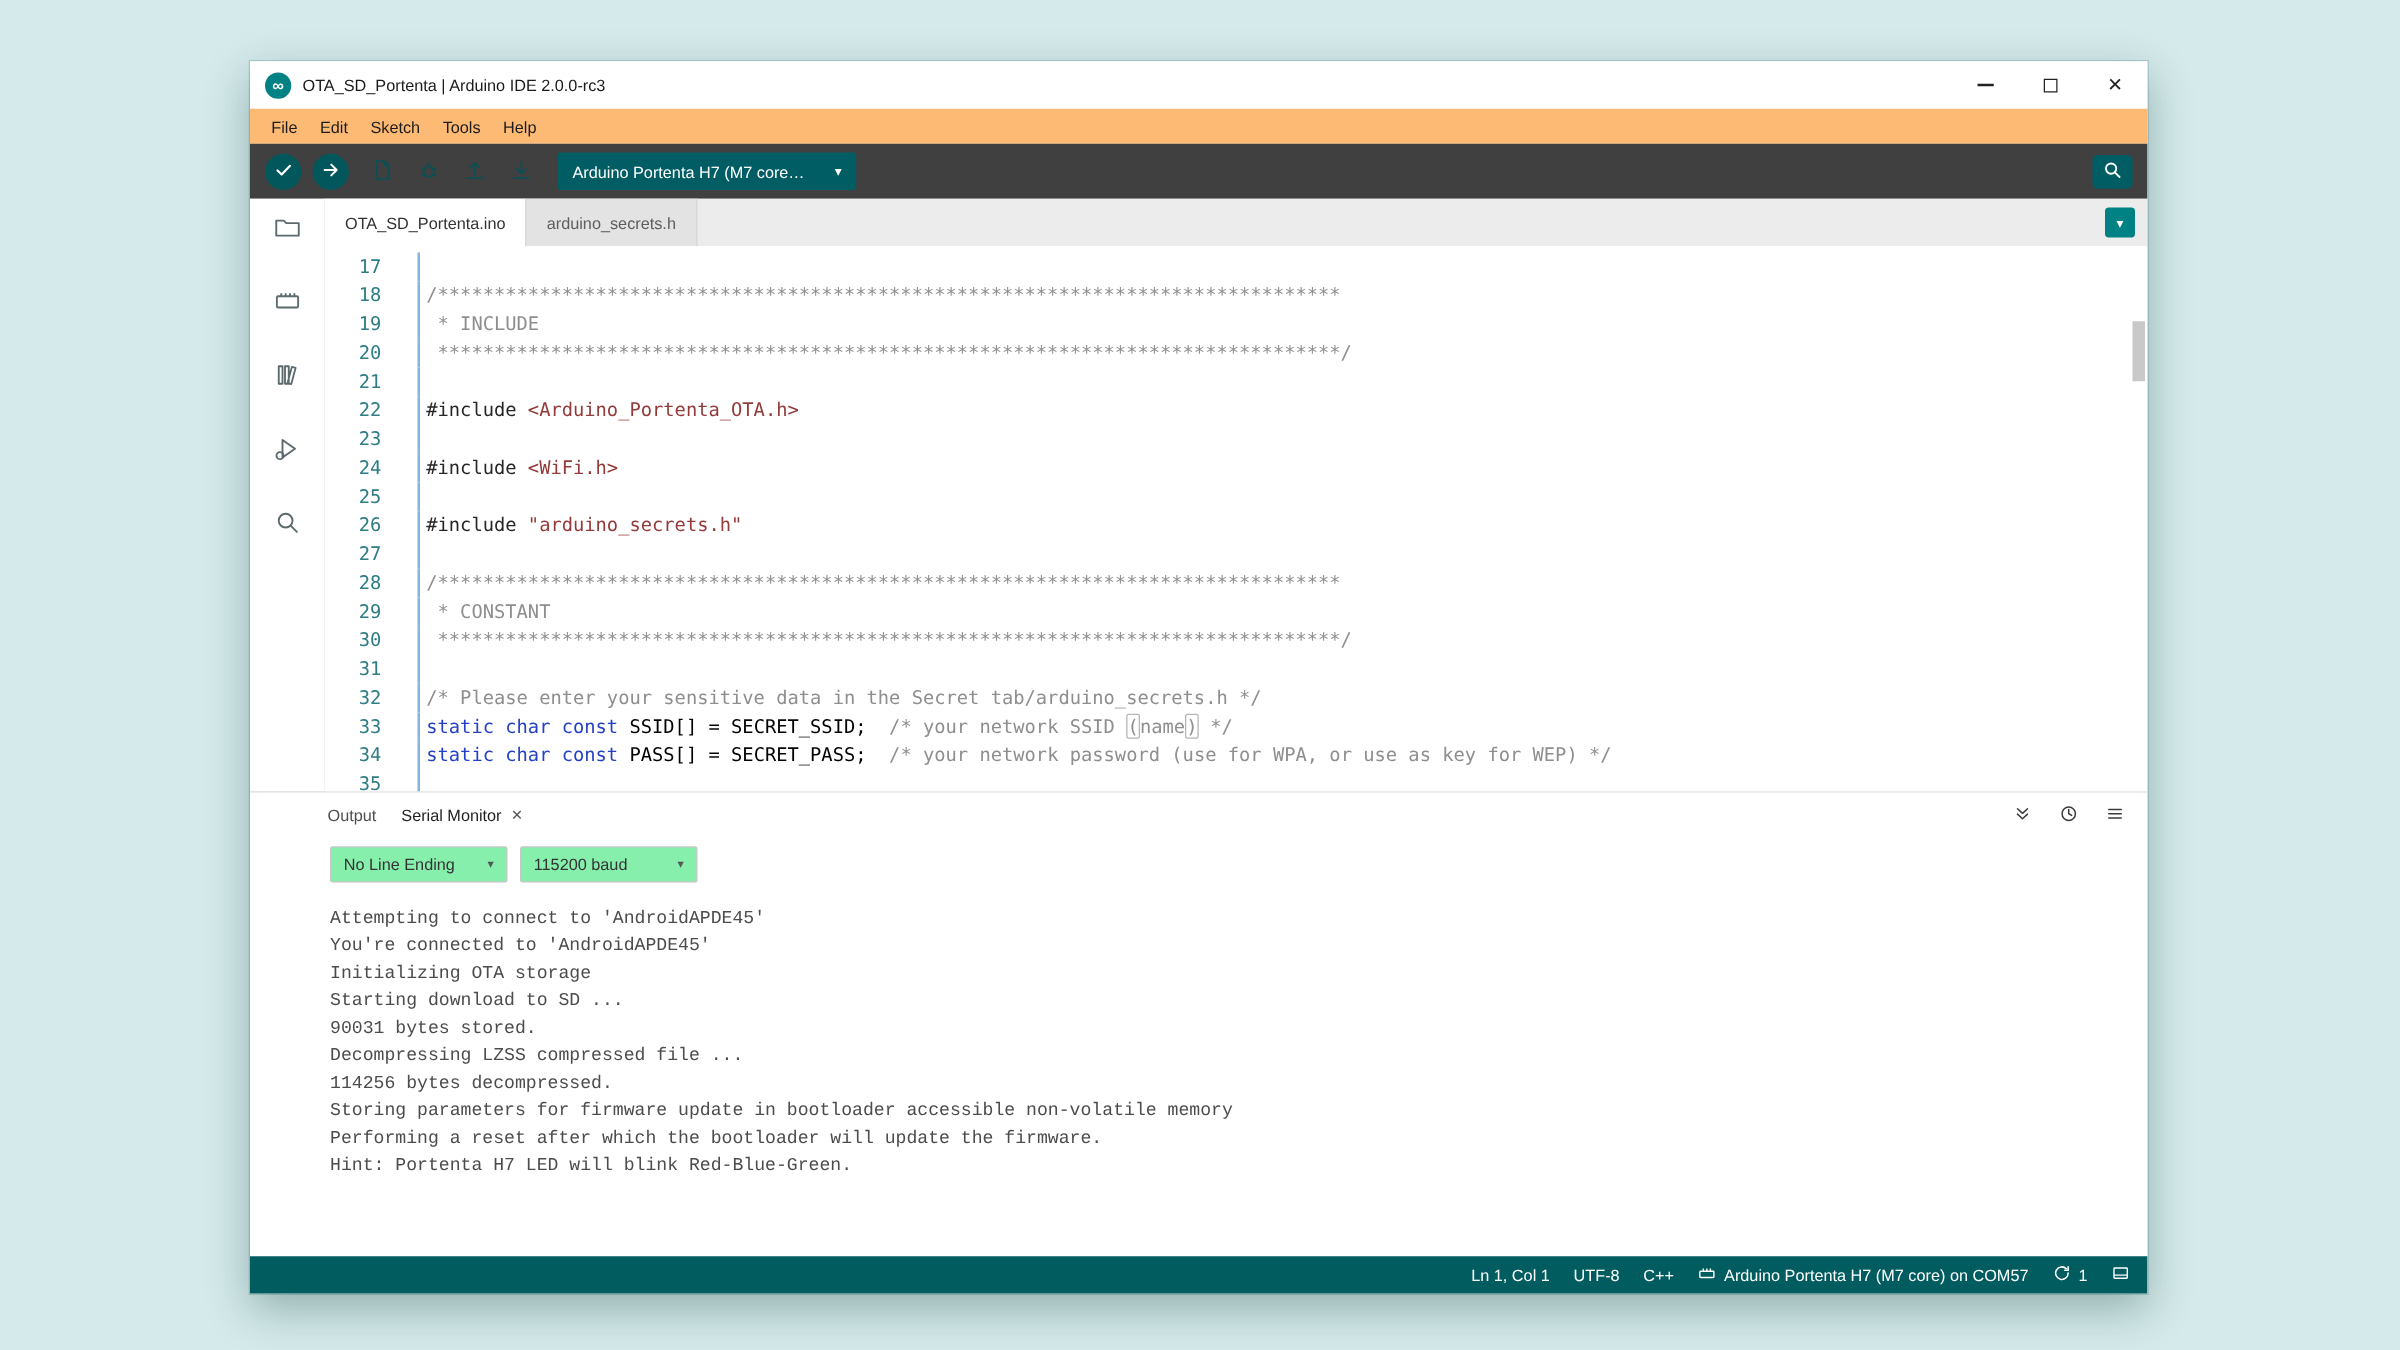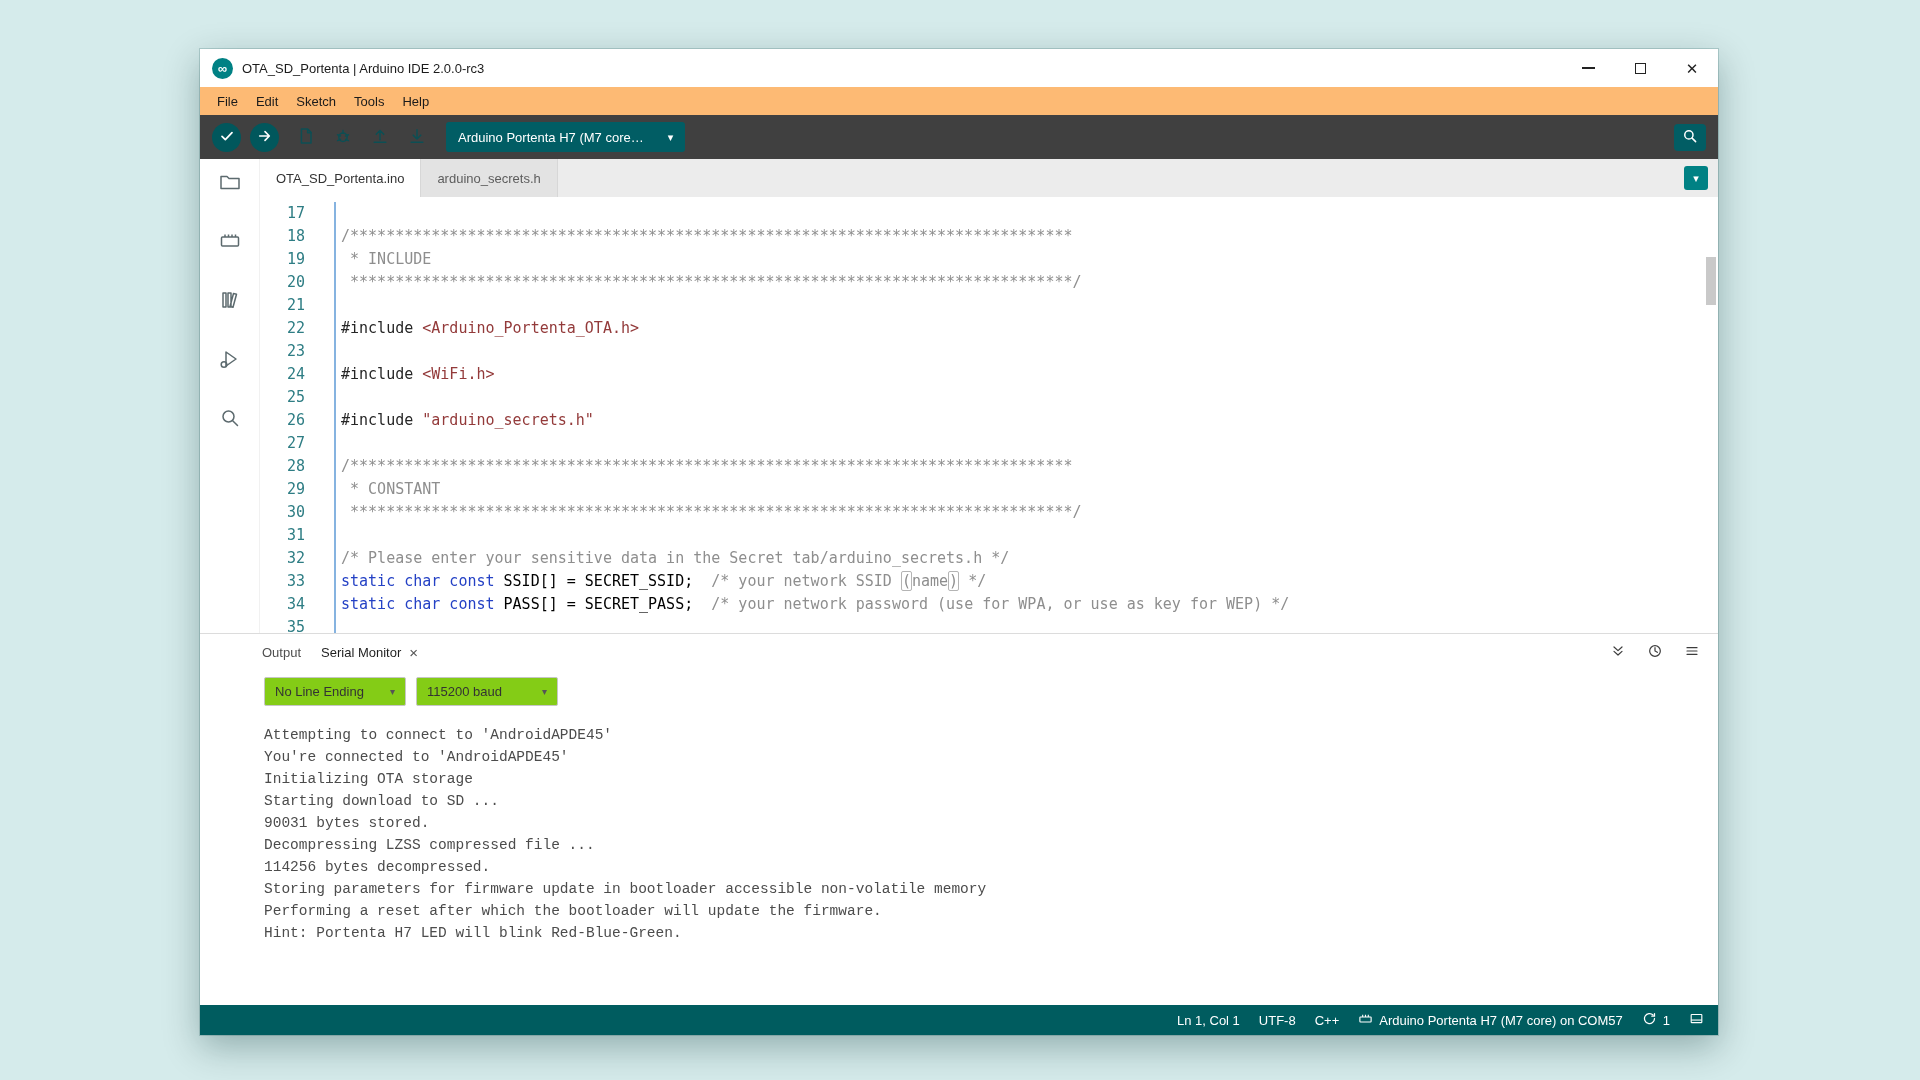--- a/index.html
+++ b/index.html
@@ -51,21 +51,21 @@
   .panel{height:372px;border-top:1px solid #dcdcdc;display:flex;flex-direction:column;flex:0 0 auto;background:#fff;}
   .panel-header{height:36px;display:flex;align-items:center;padding:0 14px 0 52px;flex:0 0 auto;}
   .panel-tab{font-size:13px;color:#4f4f4f;padding:0 10px;display:flex;align-items:center;gap:8px;cursor:pointer;height:100%;}
   .panel-tab.active{color:#1f1f1f;}
   .close-x{font-size:15px;color:#555;line-height:1;cursor:pointer;}
   .panel-actions{margin-left:auto;display:flex;gap:17px;align-items:center;padding-right:2px;}
   .panel-action{width:20px;height:20px;display:flex;align-items:center;justify-content:center;cursor:pointer;background:none;border:none;}
   .input-row{height:42px;display:flex;align-items:center;gap:10px;padding:0 10px 0 64px;flex:0 0 auto;}
   .serial-input{flex:1;height:29px;border:1px solid #c6c6c6;border-radius:2px;padding:0 9px;font-size:13px;color:#333;font-family:"Liberation Sans",sans-serif;outline:none;min-width:0;}
   .serial-input::placeholder{color:#9b9b9b;}
-  .dropdown{width:142px;height:29px;border:1px solid #c6c6c6;border-radius:2px;background:#84cc16;display:flex;align-items:center;justify-content:space-between;padding:0 10px;font-size:13px;color:#333;cursor:pointer;flex:0 0 auto;}
+  .dropdown{width:142px;height:29px;border:1px solid #c6c6c6;border-radius:2px;background:#86efac;display:flex;align-items:center;justify-content:space-between;padding:0 10px;font-size:13px;color:#333;cursor:pointer;flex:0 0 auto;}
   .dd-caret{font-size:10px;color:#555;}
   .serial-output{flex:1;padding:12px 14px 0 64px;font-family:"Liberation Mono",monospace;font-size:14.5px;line-height:22px;color:#4c4c4c;overflow:hidden;}
   .serial-line{white-space:pre;}
   
   .statusbar{height:30px;background:#005c5f;display:flex;align-items:center;justify-content:flex-end;gap:19px;padding:0 14px;color:#fff;font-size:13px;flex:0 0 auto;}
   .status-item{display:flex;align-items:center;gap:6px;cursor:pointer;white-space:nowrap;}
 </style>
 </head>
 <body>
 

